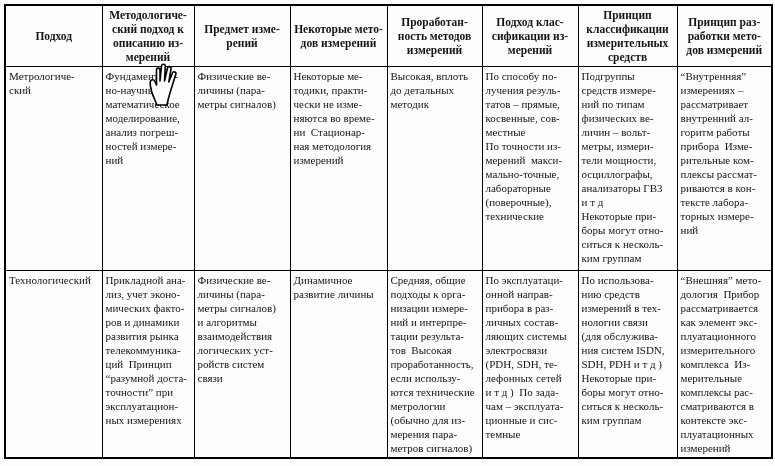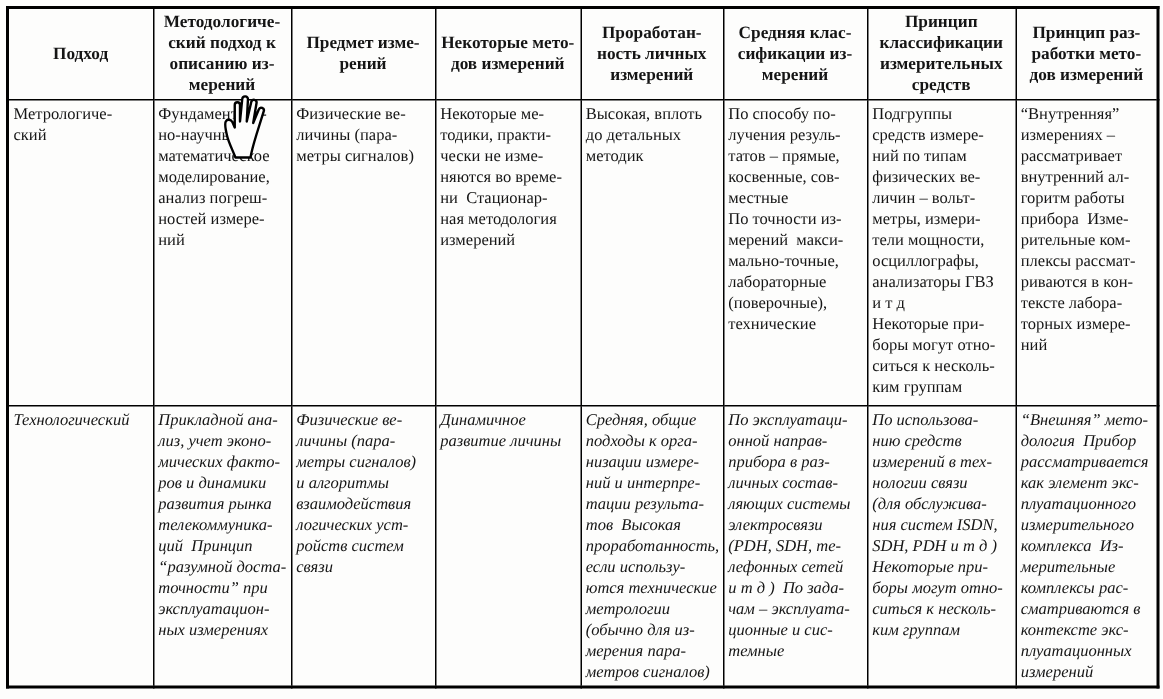--- a/index.html
+++ b/index.html
@@ -33,21 +33,21 @@
     font-weight:bold;
     text-align:center;
     vertical-align:middle;
     white-space:pre-line;
     font-size:11.5px;
     line-height:14px;
     padding:2px 1px;
   }
   tr.hdr-row{height:60px;}
   tr.row-1{height:204px;}
-  tr.row-2{height:187px;font-style:italic;}
+  tr.row-2{height:187px;}
   .hand-cursor{
     position:absolute;
     left:145px;top:59px;
     width:40px;height:48px;
     pointer-events:none;
   }
 </style>
 </head>
 <body>
 
@@ -68,23 +68,23 @@
       <td class="hdr">Подход</td>
       <td class="hdr">Методологиче-
 ский подход к
 описанию из-
 мерений</td>
       <td class="hdr">Предмет изме-
 рений</td>
       <td class="hdr">Некоторые мето-
 дов измерений</td>
       <td class="hdr">Проработан-
-ность личных
+ность методов
 измерений</td>
-      <td class="hdr">Средняя клас-
+      <td class="hdr">Подход клас-
 сификации из-
 мерений</td>
       <td class="hdr">Принцип
 классификации
 измерительных
 средств</td>
       <td class="hdr">Принцип раз-
 работки мето-
 дов измерений</td>
     </tr>

